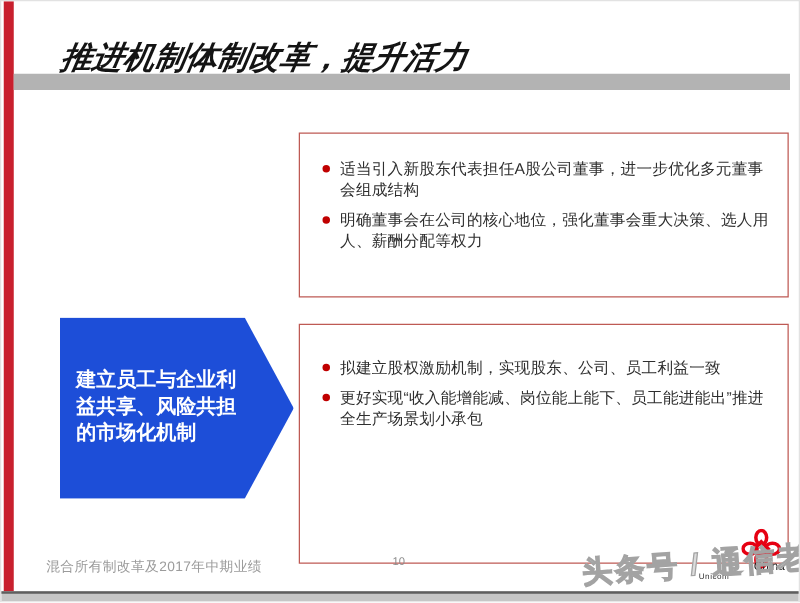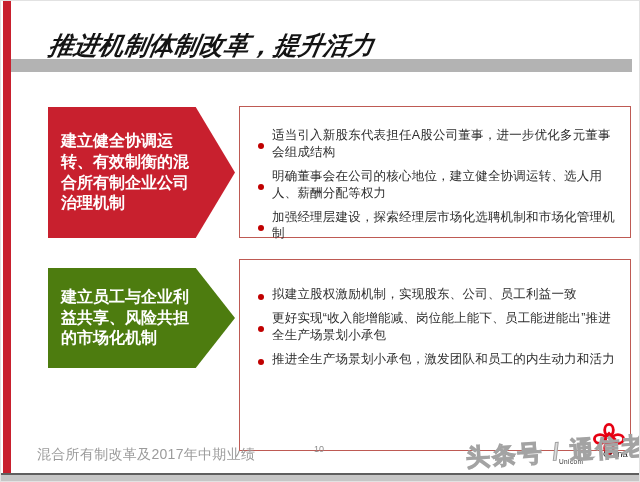--- a/index.html
+++ b/index.html
@@ -51,60 +51,60 @@
     clip-path: polygon(0% 0%, 79% 0%, 100% 50%, 79% 100%, 0% 100%);
     display: flex;
     align-items: center;
     padding: 6px 38px 6px 13px;
     color: #ffffff;
     font-weight: 700;
     font-size: 16px;
     line-height: 1.3;
   }
   .arrow-1 { top: 106px; height: 131px; background: #C8202E; }
-  .arrow-2 { top: 267px; height: 100px; background: #4d7c0f; }
+  .arrow-2 { top: 253px; height: 145px; background: #1d4ed8; }
 
   
   .bullet-box {
     position: absolute;
     left: 238px;
     width: 392px;
     border: 1px solid #BE5A54;
     background: #ffffff;
     display: flex;
     flex-direction: column;
     gap: 7px;
     padding: 20px 14px 10px 16px;
   }
   .box-1 { top: 105px; height: 132px; }
   .box-2 { top: 258px; height: 192px; padding-top: 26px; }
 
   .bullet {
     display: flex;
-    align-items: center;
+    align-items: flex-start;
   }
   .bullet .dot {
     flex: 0 0 auto;
     width: 6px; height: 6px;
     border-radius: 50%;
     background: #C00000;
     margin: 5px 8px 0 2px;
   }
   .bullet .btext {
     font-size: 12.5px;
     line-height: 1.35;
     color: #2e2e2e;
     letter-spacing: 0.2px;
   }
 
   
   .footer-left {
     position: absolute;
     left: 36px; top: 445px;
-    font-size: 14px;
+    font-size: 11px;
     color: #9b9b9b;
     letter-spacing: 0.3px;
   }
   .page-number {
     position: absolute;
     left: 306px; top: 443px;
     width: 24px;
     text-align: center;
     font-size: 9px;
     color: #8c8c8c;
@@ -165,55 +165,44 @@
 </head>
 <body>
 
 <div class="slide">
 
   <div class="accent-bar"></div>
   <div class="title-underline"></div>
 
   <h1 class="title"><span class="skew">推进机制体制改革，提升活力</span></h1>
 
-  <div class="arrow arrow-1">
-    <span>建立健全协调运转、有效制衡的混合所有制企业公司治理机制</span>
-  </div>
 
   <div class="bullet-box box-1">
     <div class="bullet">
       <span class="dot"></span>
       <span class="btext">适当引入新股东代表担任A股公司董事，进一步优化多元董事会组成结构</span>
     </div>
     <div class="bullet">
       <span class="dot"></span>
-      <span class="btext">明确董事会在公司的核心地位，建立健全协调运转、选人用人、薪酬分配等权力</span>
-    </div>
-    <div class="bullet">
-      <span class="dot"></span>
-      <span class="btext">加强经理层建设，探索经理层市场化选聘机制和市场化管理机制</span>
+      <span class="btext">明确董事会在公司的核心地位，强化董事会重大决策、选人用人、薪酬分配等权力</span>
     </div>
   </div>
 
   <div class="arrow arrow-2">
     <span>建立员工与企业利益共享、风险共担的市场化机制</span>
   </div>
 
   <div class="bullet-box box-2">
     <div class="bullet">
       <span class="dot"></span>
       <span class="btext">拟建立股权激励机制，实现股东、公司、员工利益一致</span>
     </div>
     <div class="bullet">
       <span class="dot"></span>
       <span class="btext">更好实现“收入能增能减、岗位能上能下、员工能进能出”推进全生产场景划小承包</span>
-    </div>
-    <div class="bullet">
-      <span class="dot"></span>
-      <span class="btext">推进全生产场景划小承包，激发团队和员工的内生动力和活力</span>
     </div>
   </div>
 
   <div class="footer-left">混合所有制改革及2017年中期业绩</div>
   <div class="page-number">10</div>
 
   <div class="logo">
     <svg class="knot" viewBox="0 0 34 34" xmlns="http://www.w3.org/2000/svg">
       <g fill="none" stroke="#E60012" stroke-width="3" stroke-linecap="round">
         <ellipse cx="17" cy="7.5" rx="4.6" ry="6"></ellipse>

